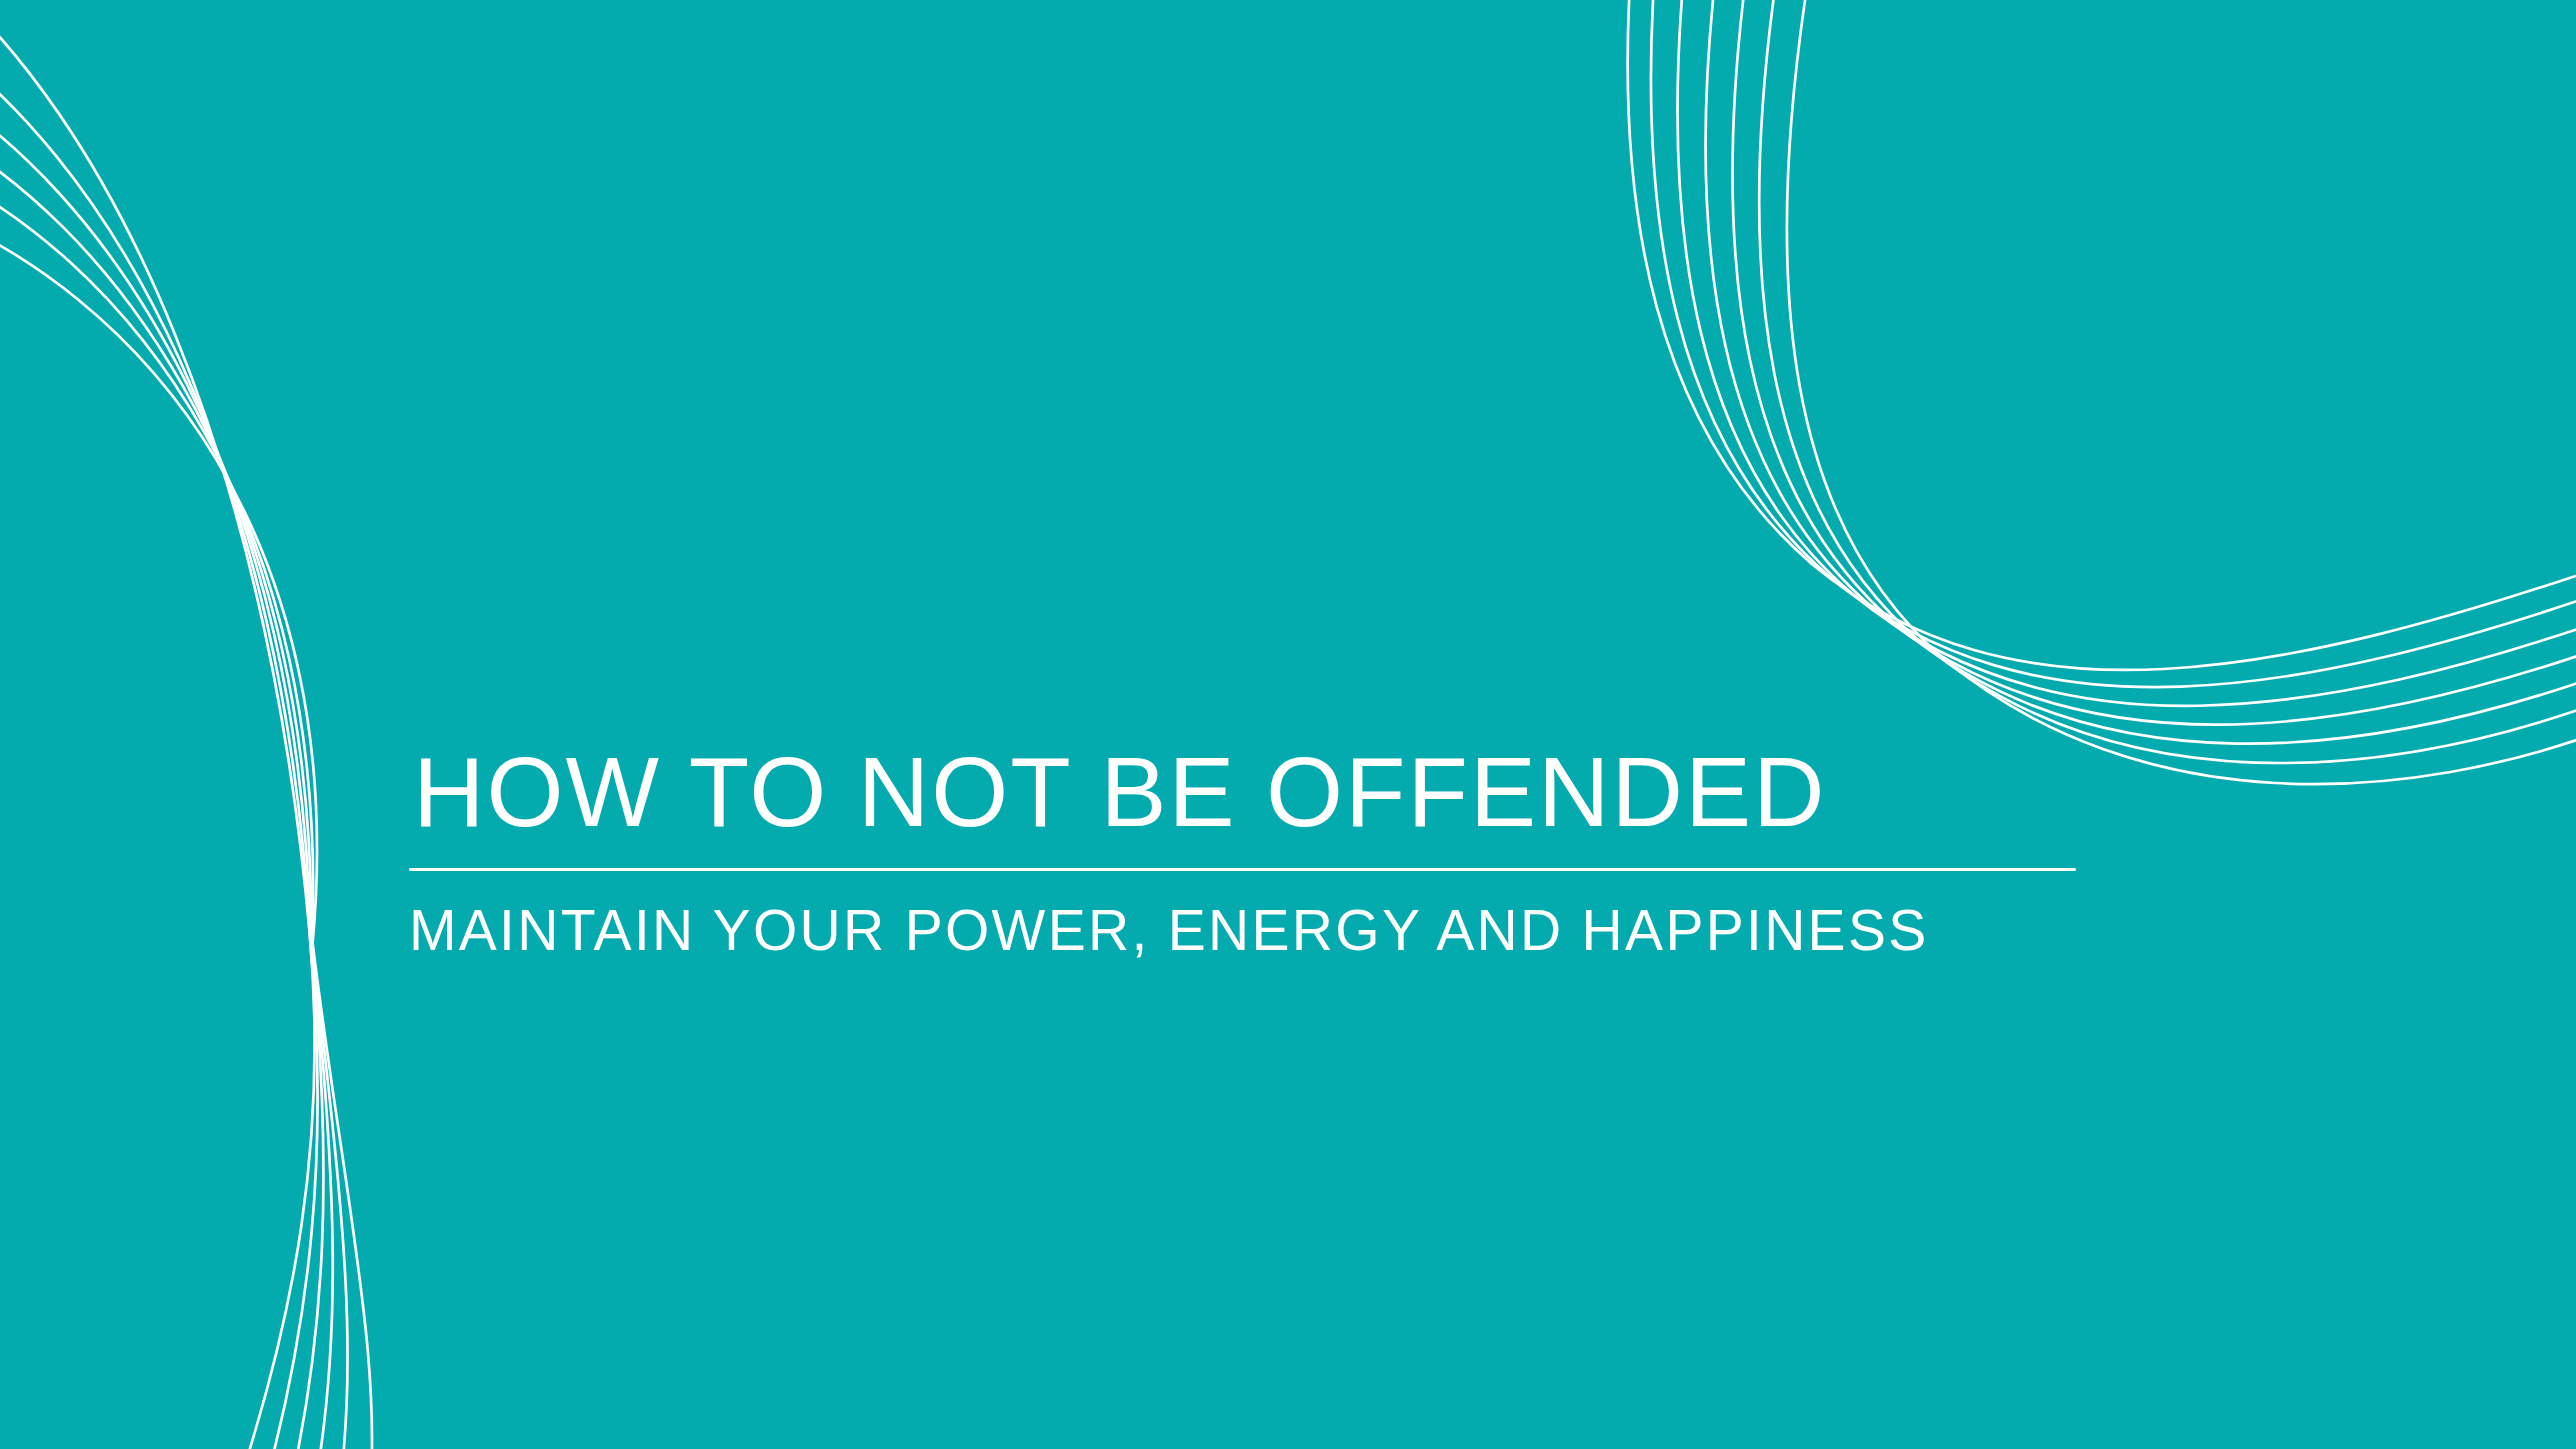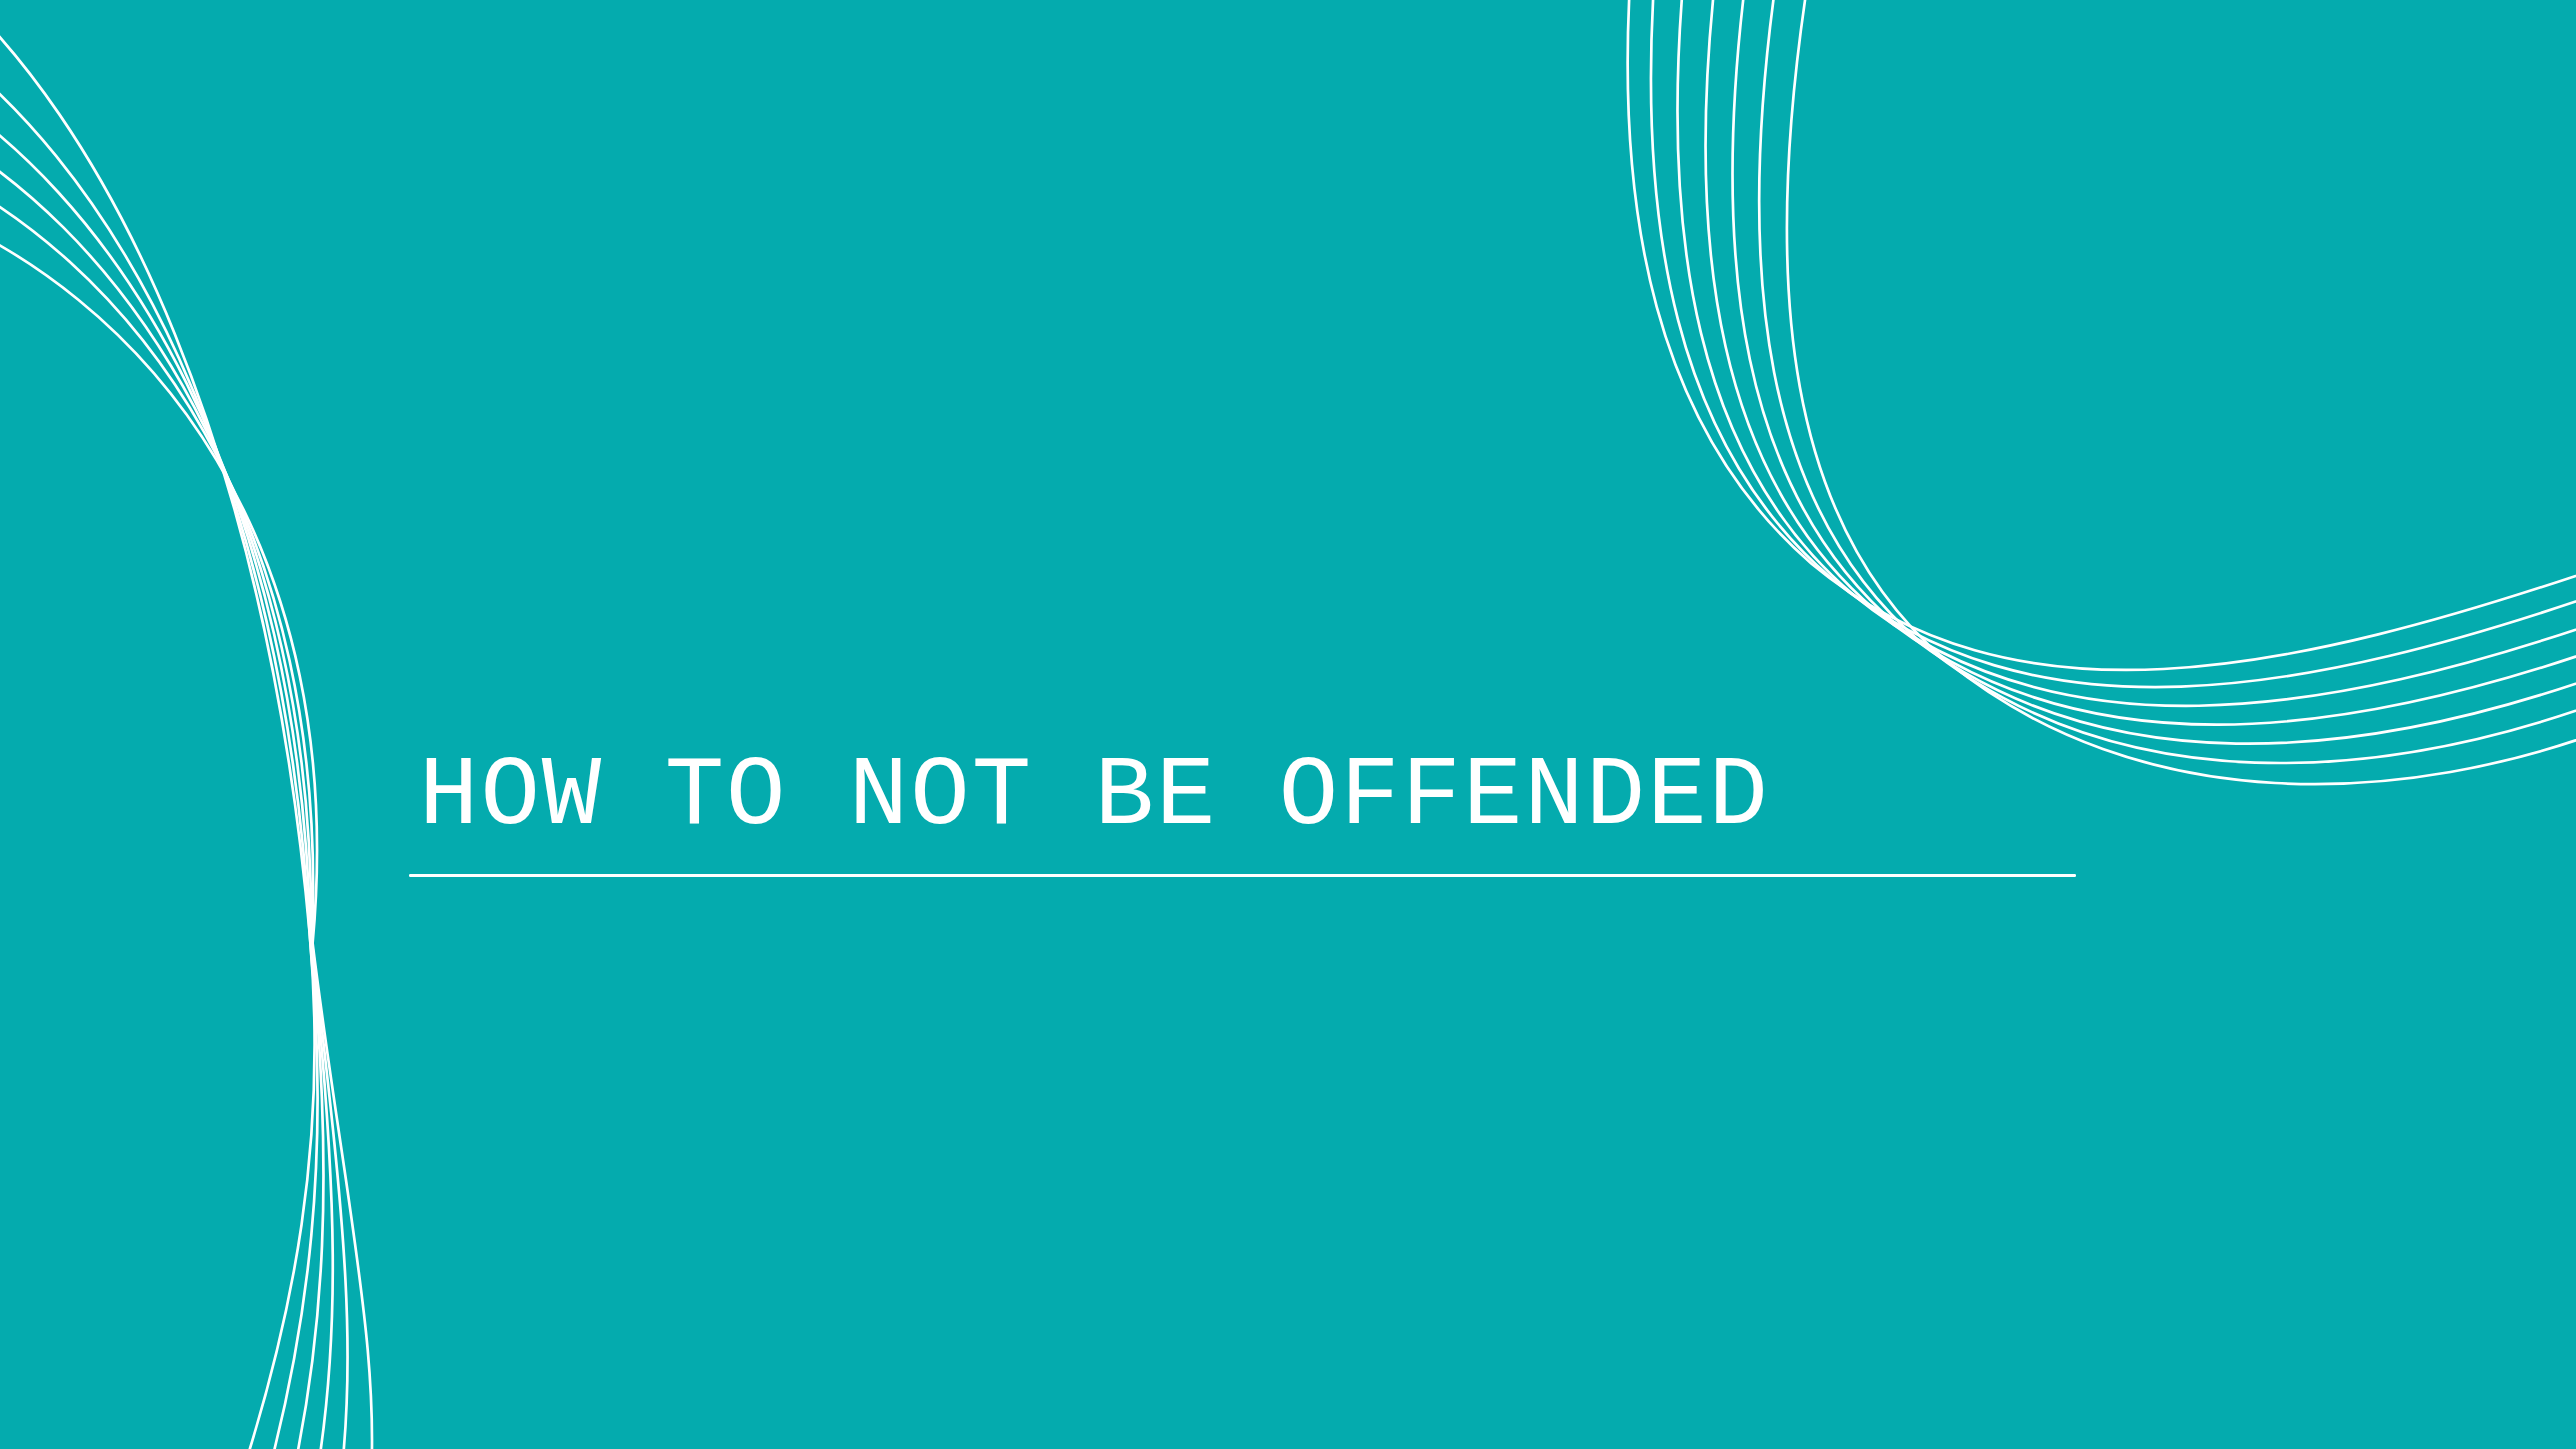--- a/index.html
+++ b/index.html
@@ -24,28 +24,28 @@
     height: 1449px;
     pointer-events: none;
   }
   #text-block {
     position: absolute;
     left: 409px;
     top: 738px;
     width: 1744px;
   }
   .title {
-    font-family: Liberation Mono, monospace;
+    font-family: Liberation Sans, sans-serif;
     font-weight: 400;
     font-size: 99px;
     line-height: 1.0;
     letter-spacing: 2px;
     color: #FFFFFF;
     white-space: nowrap;
-    margin: 10px;
+    margin: 4px;
     padding: 0;
   }
   .subtitle {
     font-family: "Liberation Sans", "DejaVu Sans", sans-serif;
     font-weight: 300;
     font-size: 56px;
     line-height: 1.0;
     letter-spacing: 2px;
     color: #FFFFFF;
     white-space: nowrap;
@@ -95,16 +95,17 @@
     <path d="M 2652 -60 C 2580 420, 2634 762, 2864 958 C 3156 1198, 3554 1168, 3900 1038"></path>
     <path d="M 2700 -60 C 2618 442, 2670 788, 2900 984 C 3190 1222, 3588 1202, 3900 1082"></path>
   </svg>
 
   <div id="text-block">
     <h1 class="title">HOW TO NOT BE OFFENDED</h1>
 
 
     <div class="divider"></div>
 
+    <p class="tagline">MAINTAIN YOUR POWER, ENERGY AND HAPPINESS</p>
   </div>
 
 </div>
 
 
 </body></html>

